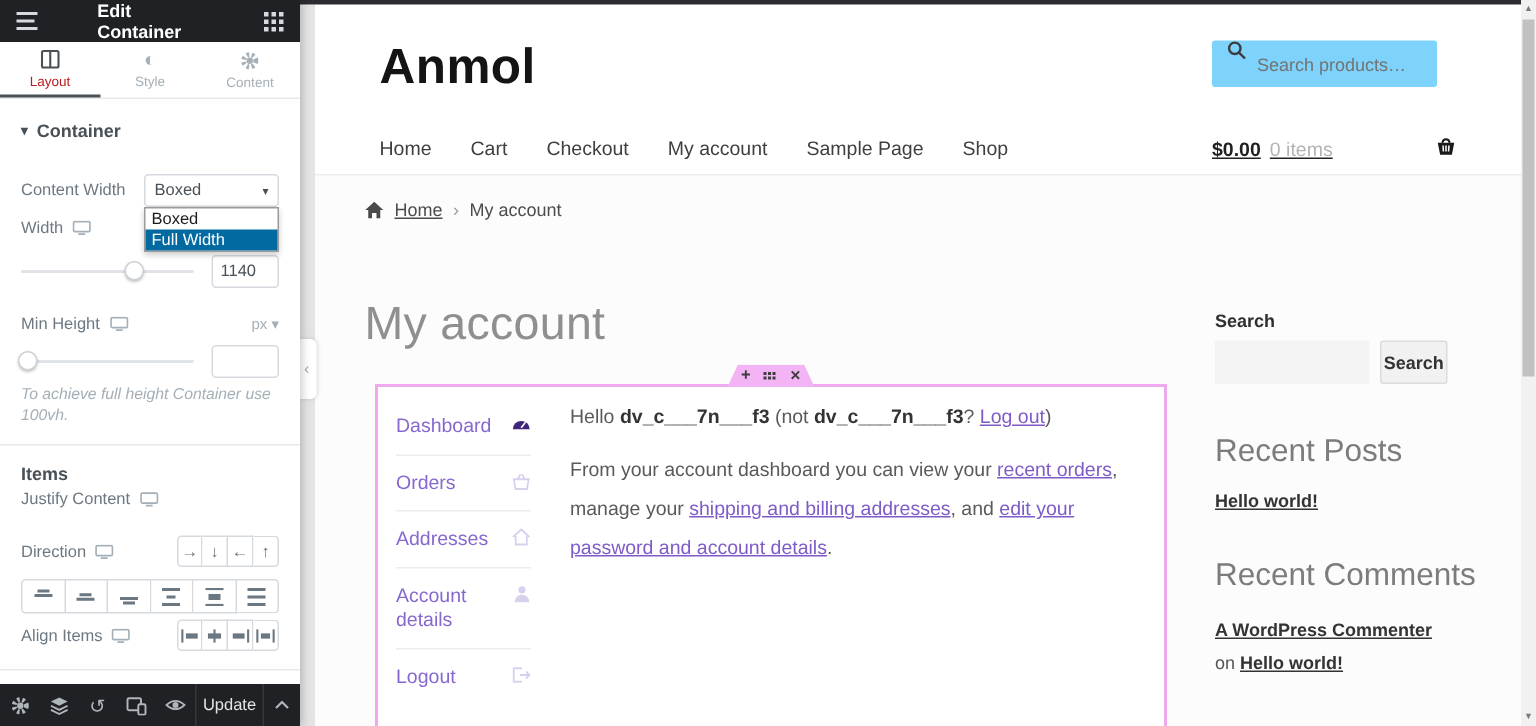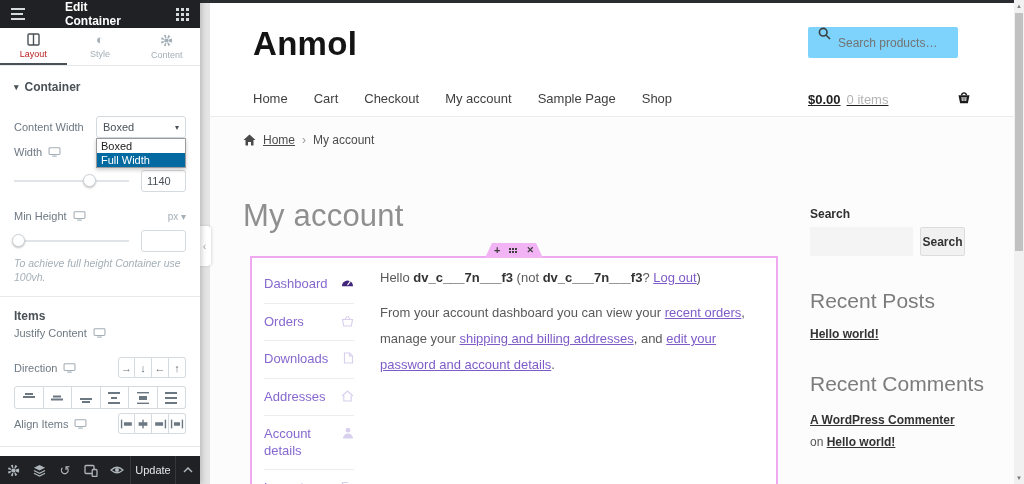--- a/index.html
+++ b/index.html
@@ -470,29 +470,20 @@
         <div class="woo-item">
           <span class="wlabel">Orders</span>
           <span class="woo-ico">
             <svg width="13" height="12" viewBox="0 0 13 12" fill="none" stroke="currentColor" stroke-width="1.2">
                 <path d="M1.5 4.5 h10 l-1.2 6.5 h-7.6z"></path>
                 <path d="M4 4.5 L6 1.2 M9 4.5 L7 1.2"></path>
               </svg>
           </span>
         </div>
         <div class="woo-item">
-          <span class="wlabel">Downloads</span>
-          <span class="woo-ico">
-            <svg width="11" height="12" viewBox="0 0 11 12" fill="none" stroke="currentColor" stroke-width="1.2">
-                <path d="M1.5 1 h5 l3 3 v7 h-8z"></path>
-                <path d="M6.5 1 v3 h3"></path>
-              </svg>
-          </span>
-        </div>
-        <div class="woo-item">
           <span class="wlabel">Addresses</span>
           <span class="woo-ico">
             <svg width="13" height="12" viewBox="0 0 13 12" fill="none" stroke="currentColor" stroke-width="1.2">
                 <path d="M1 6 L6.5 1 12 6"></path>
                 <path d="M2.8 5.4 V11 h7.4 V5.4"></path>
               </svg>
           </span>
         </div>
         <div class="woo-item">
           <span class="wlabel">Account details</span>

